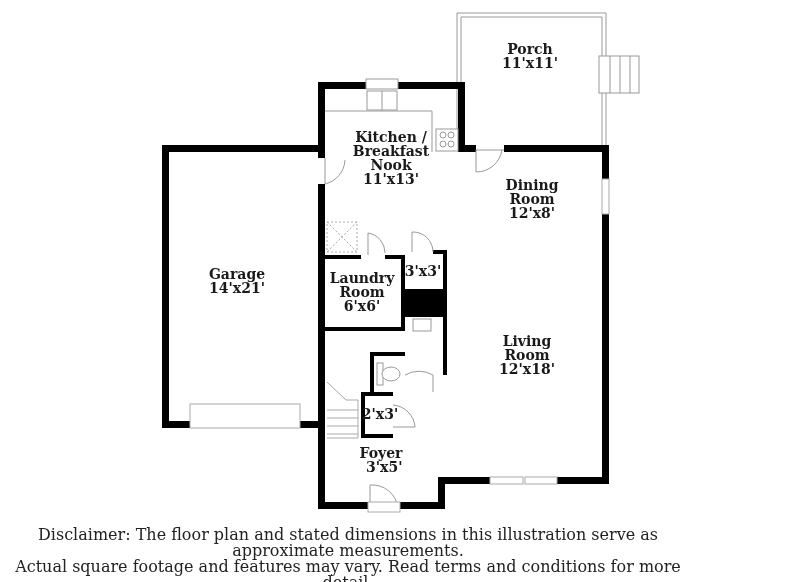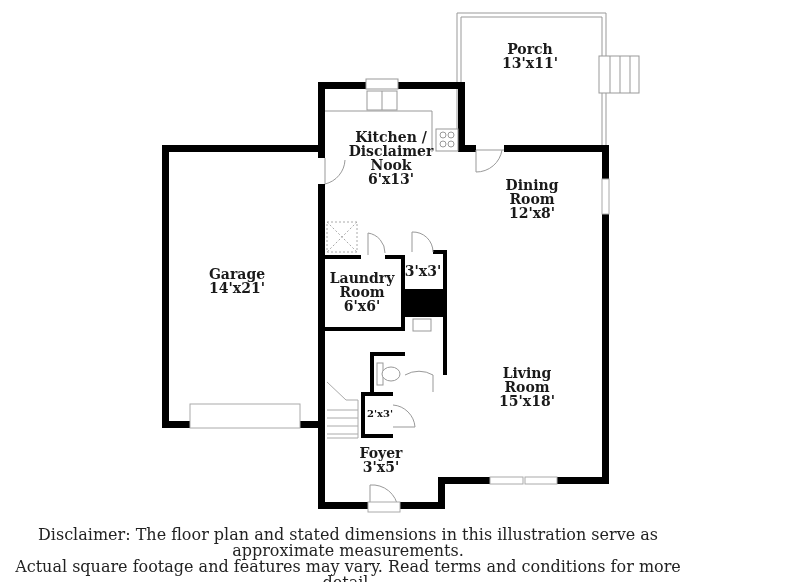--- a/index.html
+++ b/index.html
@@ -1,20 +1,20 @@
 <!DOCTYPE html>
 <html><head>
 <meta charset="utf-8">
 <style>
   html, body { margin:0; padding:0; background:#ffffff; }
   body { width:800px; height:582px; position:relative; overflow:hidden; font-family:"DejaVu Serif", serif; }
   svg.plan { position:absolute; left:0; top:0; }
   .lbl { position:absolute; text-align:center; font-family:"DejaVu Serif", serif; font-weight:bold; color:#1a1a1a; font-size:14px; line-height:14px; transform:translateX(-50%); white-space:nowrap; }
   .lbl span { display:block; }
-  .lbl.small { font-size:10px; line-height:12px; }
+  .lbl.small { font-size:14px; line-height:12px; }
   .disclaimer { position:absolute; left:0; width:696px; top:527px; text-align:center; font-family:"DejaVu Serif", serif; font-size:16px; line-height:16px; color:#222; }
   .disclaimer span { display:block; }
 </style>
 </head>
 <body>
 
 <svg class="plan" width="800" height="582" viewBox="0 0 800 582">
 
   <g fill="none" stroke="#999" stroke-width="1">
     <polyline points="457,148 457,13 606,13 606,148"></polyline>
@@ -132,54 +132,54 @@
 
   <g fill="#fff" stroke="#aaa" stroke-width="1">
     <rect x="602" y="179" width="7" height="35"></rect>
     <rect x="490" y="477" width="33" height="7"></rect>
     <rect x="525" y="477" width="32" height="7"></rect>
   </g>
 </svg>
 
 <div class="lbl" style="left:530px;top:42px;">
   <span>Porch</span>
-  <span>13'x11'</span>
+  <span>11'x11'</span>
 </div>
 <div class="lbl" style="left:391px;top:130px;">
   <span>Kitchen /</span>
-  <span>Disclaimer</span>
+  <span>Breakfast</span>
   <span>Nook</span>
-  <span>6'x13'</span>
+  <span>11'x13'</span>
 </div>
 <div class="lbl" style="left:532px;top:178px;">
   <span>Dining</span>
   <span>Room</span>
   <span>12'x8'</span>
 </div>
 <div class="lbl" style="left:237px;top:267px;">
   <span>Garage</span>
   <span>14'x21'</span>
 </div>
 <div class="lbl" style="left:362px;top:271px;">
   <span>Laundry</span>
   <span>Room</span>
   <span>6'x6'</span>
 </div>
 <div class="lbl" style="left:423px;top:264px;">
   <span>3'x3'</span>
 </div>
-<div class="lbl" style="left:527px;top:334px;margin-top:32px;">
+<div class="lbl" style="left:527px;top:334px;">
   <span>Living</span>
   <span>Room</span>
-  <span>15'x18'</span>
+  <span>12'x18'</span>
 </div>
 <div class="lbl small" style="left:380px;top:408px;">
   <span>2'x3'</span>
 </div>
-<div class="lbl" style="left:381px;top:446px;">
+<div class="lbl" style="left:381px;top:446px;text-align:right;">
   <span>Foyer</span>
   <span>3'x5'</span>
 </div>
 
 <div class="disclaimer">
   <span>Disclaimer: The floor plan and stated dimensions in this illustration serve as approximate measurements.</span>
   <span>Actual square footage and features may vary. Read terms and conditions for more detail.</span>
 </div>
 
 </body></html>

